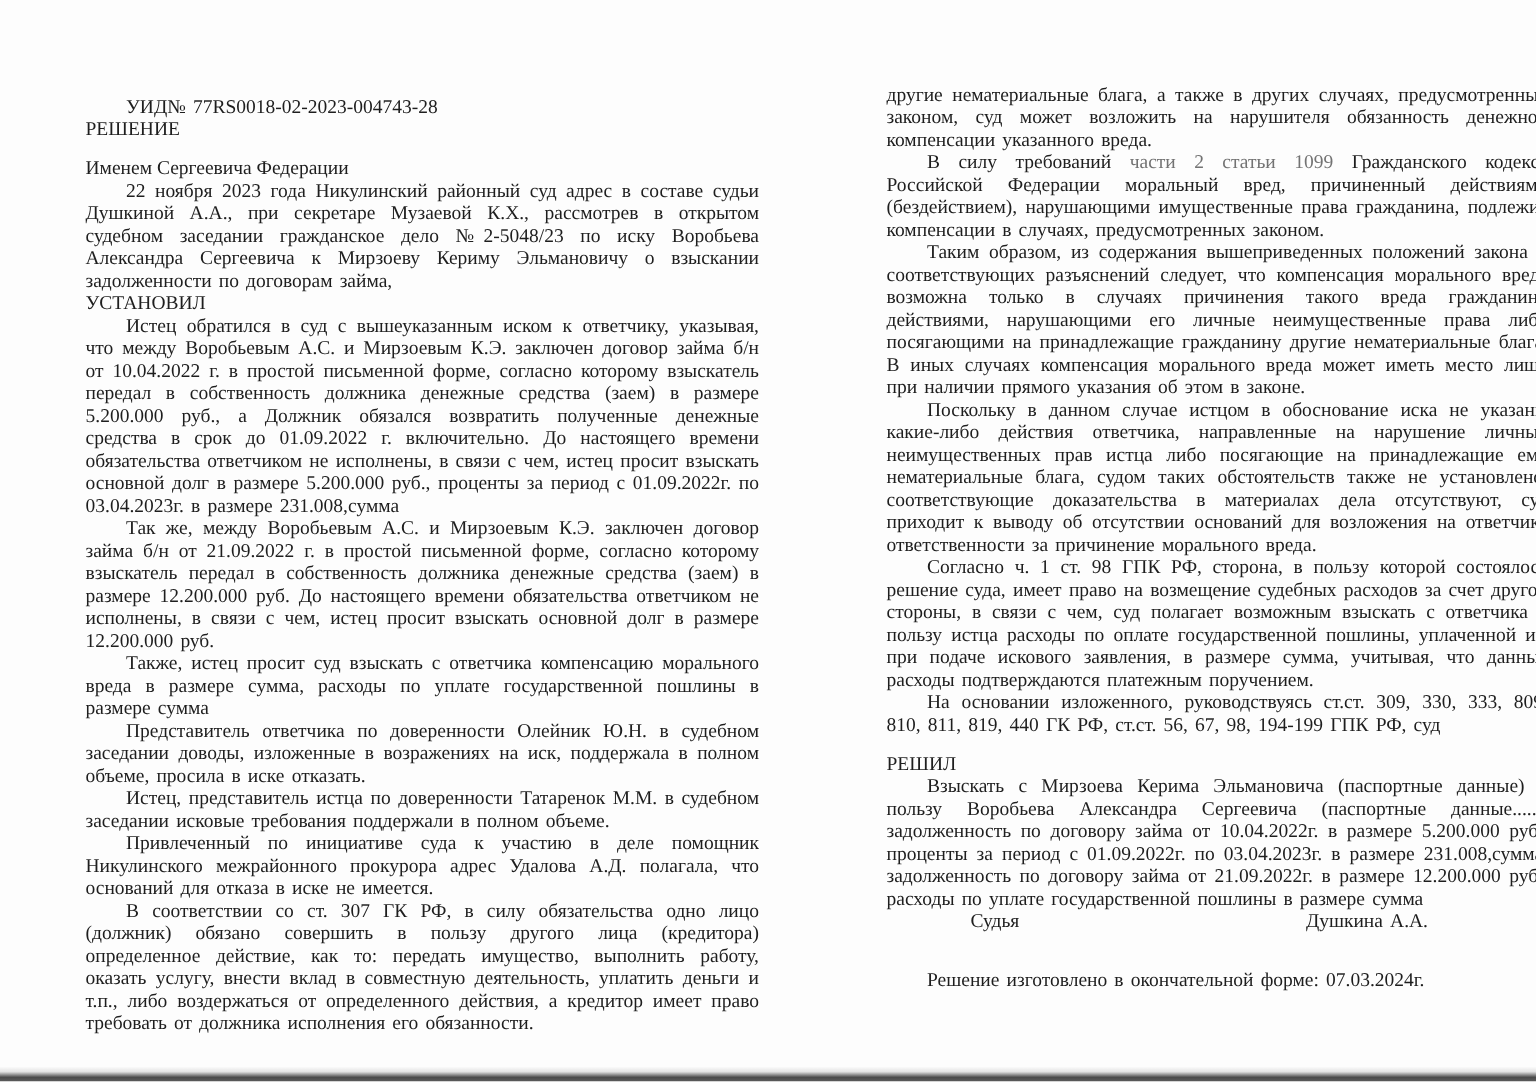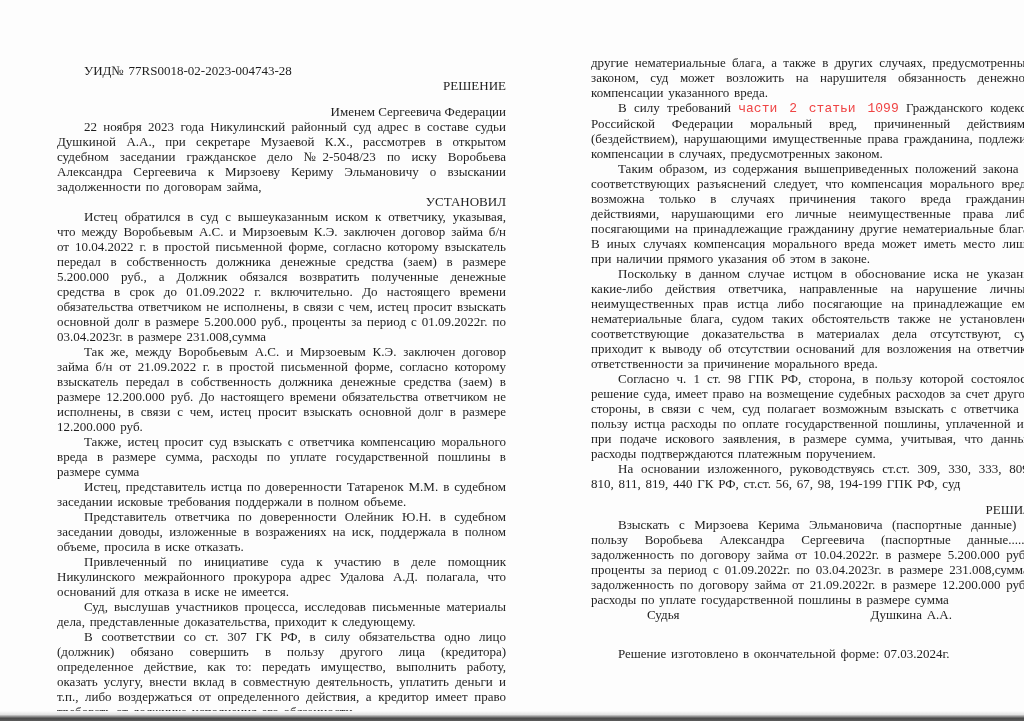--- a/index.html
+++ b/index.html
@@ -35,32 +35,31 @@
     word-spacing: 1.5px;
   }
   .uid-line {
     text-align: left;
     text-indent: 0;
     margin-bottom: 17px;
     padding-right: 2px;
     word-spacing: 0;
   }
   .heading {
-    text-align: right;
+    text-align: left;
     text-indent: 0 !important;
     word-spacing: 0 !important;
   }
   .doc-title    { margin-bottom: 11px !important; }
   .resolved-heading { margin-top: 11px !important; }
   .no-indent { text-indent: 0 !important; }
 
   .statute-link {
-    color: #ef4444;
+    color: #737373;
     cursor: pointer;
-    font-family: Liberation Mono, monospace;
   }
 
   .judge-row {
     display: flex;
     justify-content: space-between;
     padding-left: 29px;
     padding-right: 80px;
     text-indent: 0;
     gap: 44px;
   }
@@ -83,24 +82,23 @@
 
   <div class="col col-left">
     <p class="uid-line">УИД№ 77RS0018-02-2023-004743-28</p>
     <p class="heading doc-title">РЕШЕНИЕ</p>
     <p class="heading">Именем Сергеевича Федерации</p>
     <p>22 ноября 2023 года Никулинский районный суд адрес в составе судьи Душкиной А.А., при секретаре Музаевой К.Х., рассмотрев в открытом судебном заседании гражданское дело №2-5048/23 по иску Воробьева Александра Сергеевича к Мирзоеву Кериму Эльмановичу о взыскании задолженности по договорам займа,</p>
     <p class="heading">УСТАНОВИЛ</p>
     <p>Истец обратился в суд с вышеуказанным иском к ответчику, указывая, что между Воробьевым А.С.  и Мирзоевым К.Э. заключен договор займа б/н от 10.04.2022 г. в простой письменной форме, согласно которому взыскатель передал в собственность должника денежные средства (заем) в размере 5.200.000 руб., а Должник обязался возвратить полученные денежные средства  в срок до 01.09.2022 г. включительно. До настоящего времени обязательства ответчиком не исполнены, в связи с чем, истец просит взыскать основной долг в размере 5.200.000 руб., проценты за период с 01.09.2022г. по 03.04.2023г. в размере 231.008,сумма</p>
     <p>Так же, между Воробьевым А.С.  и Мирзоевым К.Э. заключен договор займа б/н от 21.09.2022 г. в простой письменной форме, согласно которому взыскатель передал в собственность должника денежные средства (заем) в размере 12.200.000 руб. До настоящего времени обязательства ответчиком не исполнены, в связи с чем, истец просит взыскать основной долг в размере 12.200.000 руб.</p>
     <p>Также, истец просит суд взыскать с ответчика компенсацию морального вреда в размере сумма, расходы по уплате государственной пошлины в размере сумма</p>
+    <p>Представитель ответчика по доверенности Олейник Ю.Н. в судебном заседании доводы, изложенные в возражениях на иск, поддержала в полном объеме, просила в иске отказать.</p>
     <p>Истец, представитель истца по доверенности Татаренок М.М. в судебном заседании исковые требования поддержали в полном объеме.</p>
-    <p>Представитель ответчика по доверенности Олейник Ю.Н. в судебном заседании доводы, изложенные в возражениях на иск, поддержала в полном объеме, просила в иске отказать.</p>
     <p>Привлеченный по инициативе суда к участию в деле помощник Никулинского межрайонного прокурора адрес Удалова А.Д. полагала, что оснований для отказа в иске не имеется.</p>
-    <p>Суд, выслушав участников процесса, исследовав письменные материалы дела, представленные доказательства, приходит к следующему.</p>
     <p>В соответствии со ст. 307 ГК РФ, в силу обязательства одно лицо (должник) обязано совершить в пользу другого лица (кредитора) определенное действие, как то: передать имущество, выполнить работу, оказать услугу, внести вклад в совместную деятельность, уплатить деньги и т.п., либо воздержаться от определенного действия, а кредитор имеет право требовать от должника исполнения его обязанности.</p>
   </div>
 
   <div class="col col-right">
     <p class="no-indent">другие нематериальные блага, а также в других случаях, предусмотренных законом, суд может возложить на нарушителя обязанность денежной компенсации указанного вреда.</p>
     <p><span>В силу требований </span><span class="statute-link">части 2 статьи 1099</span><span> Гражданского кодекса Российской Федерации моральный вред, причиненный действиями (бездействием), нарушающими имущественные права гражданина, подлежит компенсации в случаях, предусмотренных законом.</span></p>
     <p>Таким образом, из содержания вышеприведенных положений закона и соответствующих разъяснений следует, что компенсация морального вреда возможна только в случаях причинения такого вреда гражданину действиями, нарушающими его личные неимущественные права либо посягающими на принадлежащие гражданину другие нематериальные блага. В иных случаях компенсация морального вреда может иметь место лишь при наличии прямого указания об этом в законе.</p>
     <p>Поскольку в данном случае истцом в обоснование иска не указаны какие-либо действия ответчика, направленные на нарушение личных неимущественных прав истца либо посягающие на принадлежащие ему нематериальные блага, судом таких обстоятельств также не установлено, соответствующие доказательства в материалах дела отсутствуют, суд приходит к выводу об отсутствии оснований для возложения на ответчика ответственности за причинение морального вреда.</p>
     <p>Согласно ч. 1 ст. 98 ГПК РФ, сторона, в пользу которой состоялось решение суда, имеет право на возмещение судебных расходов за счет другой стороны, в связи с чем, суд полагает возможным взыскать с ответчика в пользу истца расходы по оплате государственной пошлины, уплаченной им при подаче искового заявления, в размере сумма, учитывая, что данные расходы подтверждаются платежным поручением.</p>
     <p>На основании изложенного, руководствуясь ст.ст. 309, 330, 333, 809, 810, 811, 819, 440 ГК РФ, ст.ст. 56, 67, 98, 194-199 ГПК РФ, суд</p>

